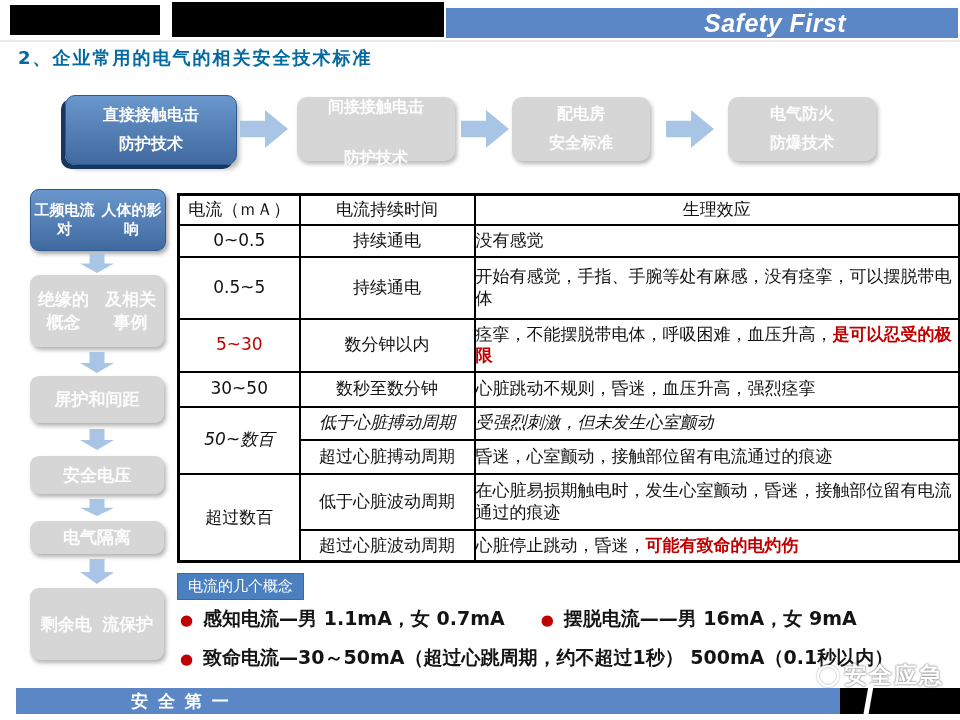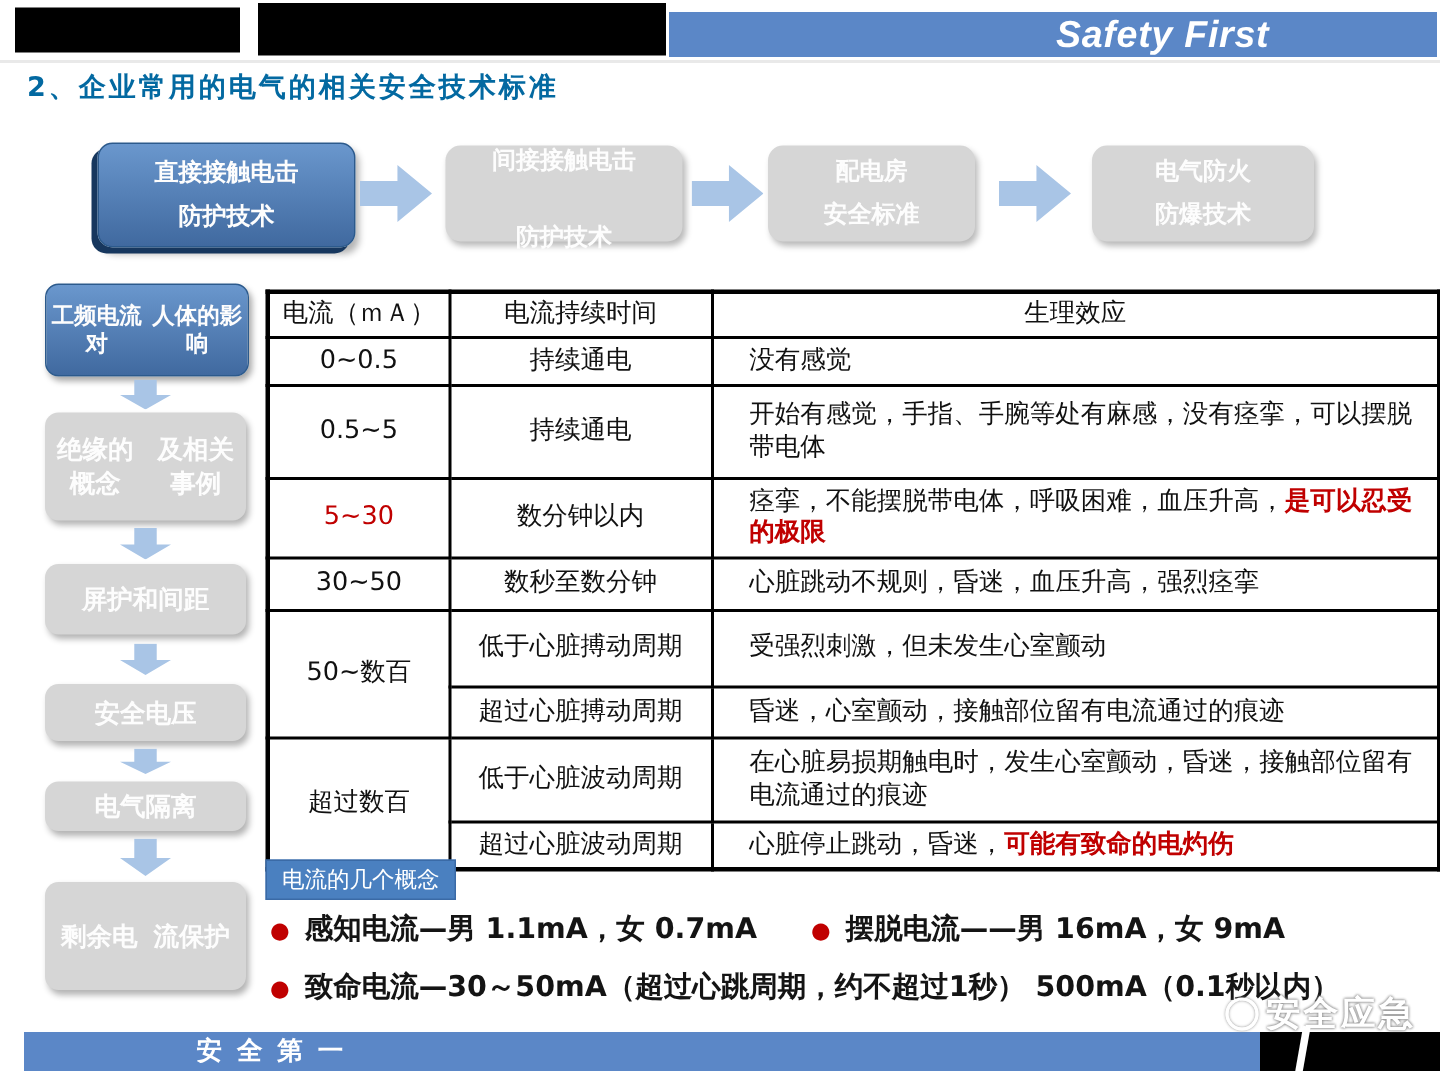--- a/index.html
+++ b/index.html
@@ -55,27 +55,27 @@
   .sa2{top:429px;height:21px;}
   .sa3{top:499px;height:17px;}
   .sa4{top:559px;height:25px;}
 
   
   .tbl{position:absolute;left:177px;top:193px;width:781px;border-collapse:collapse;
        table-layout:fixed;font-size:17px;color:#111;border:3px solid #000;}
   .tbl th,.tbl td{border:2px solid #000;padding:1px 6px;line-height:1.25;overflow:hidden;}
   .tbl th{font-weight:normal;text-align:center;}
   .tbl td.c0,.tbl td.c1{text-align:center;}
-  .tbl td.c2{text-align:left;padding-left:24px;}
+  .tbl td.c2{text-align:left;padding-left:0;}
   .tbl thead tr{height:30px;}
   .tbl tbody tr:nth-child(1){height:32px;}
   .tbl tbody tr:nth-child(2){height:62px;}
   .tbl tbody tr:nth-child(3){height:53px;}
   .tbl tbody tr:nth-child(4){height:35px;}
-  .tbl tbody tr:nth-child(5){height:51px;}
+  .tbl tbody tr:nth-child(5){height:33px;font-style:italic;}
   .tbl tbody tr:nth-child(6){height:34px;}
   .tbl tbody tr:nth-child(7){height:56px;}
   .tbl tbody tr:nth-child(8){height:32px;}
   .seg-red{color:#c00000;}
   .seg-bold{font-weight:bold;}
 
   
   .concept-label{position:absolute;left:177px;top:573px;background:#4a80c0;color:#fff;
                  font-size:15px;padding:3px 10px;border:1px solid #3a6aa6;}
   .concepts{position:absolute;left:180px;top:606px;width:778px;}

